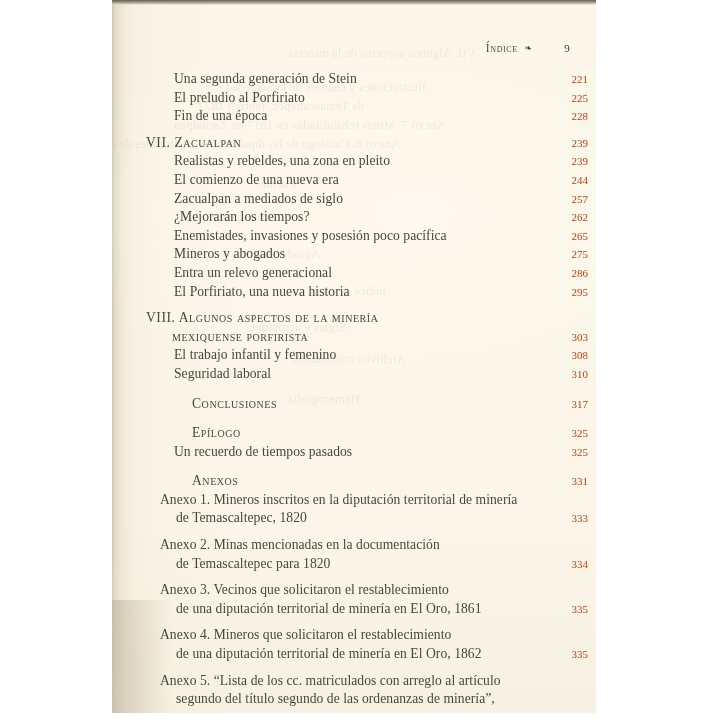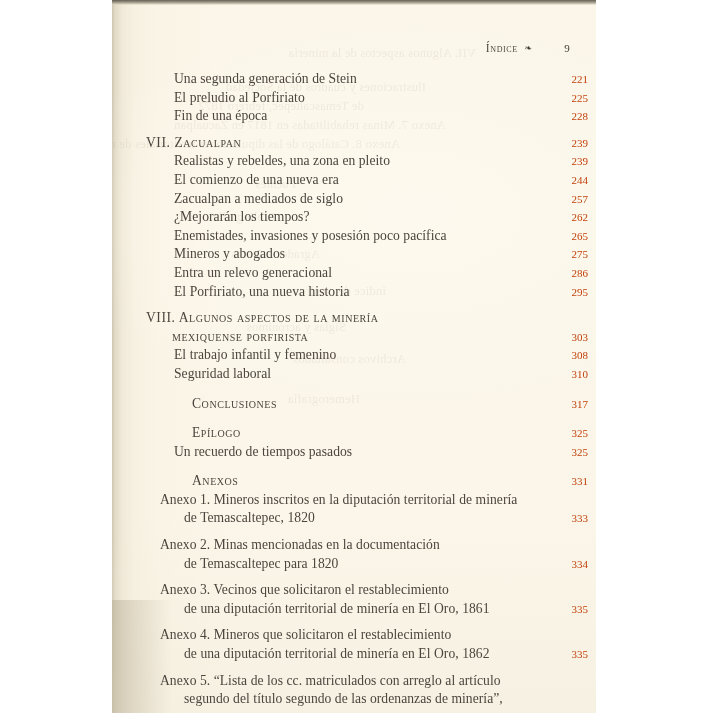--- a/index.html
+++ b/index.html
@@ -149,21 +149,21 @@
     line-height: 18.6px;
     color: #c2410c;
   }
 
   
   .lvl-chapter   > .label { left: 34px; }
   .lvl-chapcont  > .label { left: 60px; }
   .lvl-part      > .label { left: 36px; margin-left: 44px; }
   .lvl-sub       > .label { left: 42px; margin-left: 20px; }
   .lvl-annex     > .label { left: 48px; }
-  .lvl-annexcont > .label { left: 72px; }
+  .lvl-annexcont > .label { left: 64px; }
 
   
   .sc {
     font-variant: small-caps;
     letter-spacing: .55px;
   }
 
   .gap-s  { height: 8px; }
   .gap-m  { height: 11px; }
 </style>

